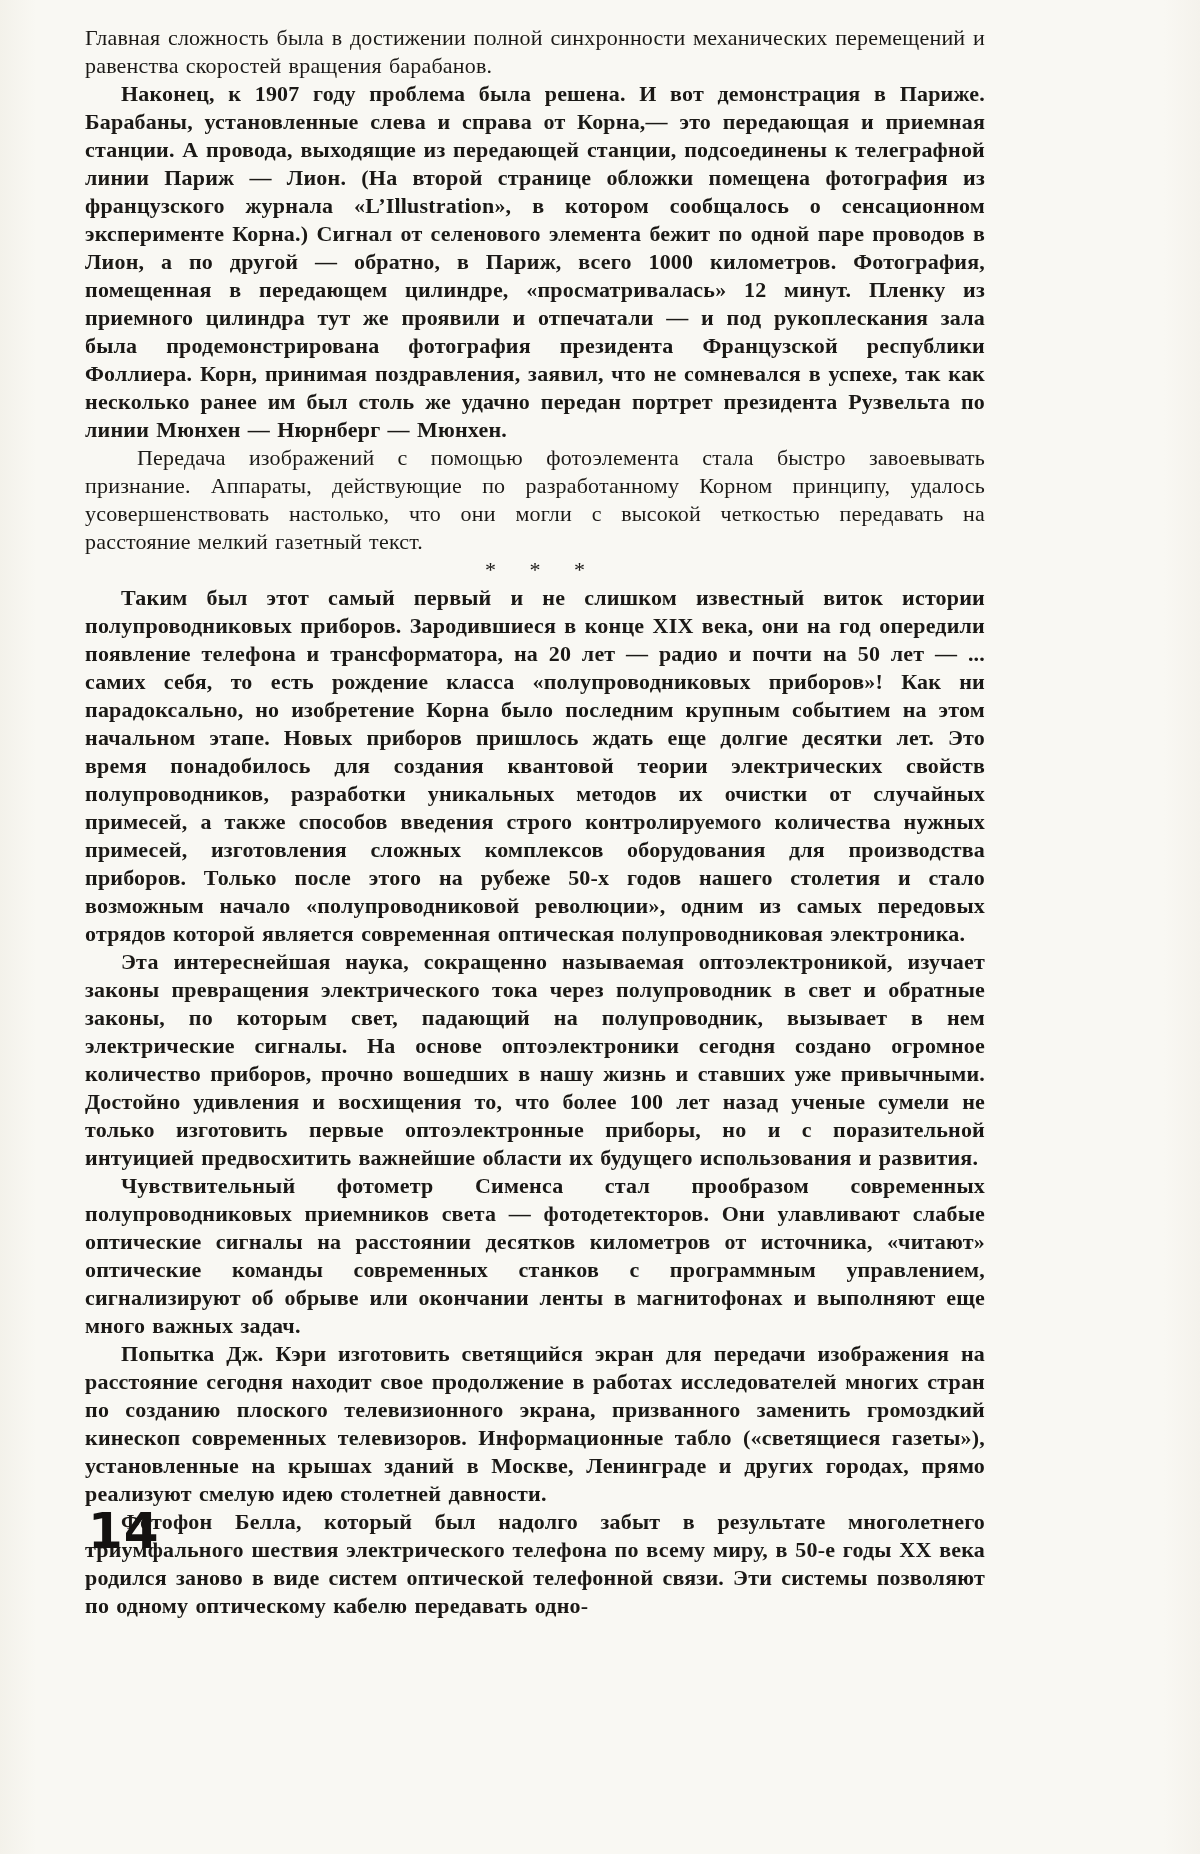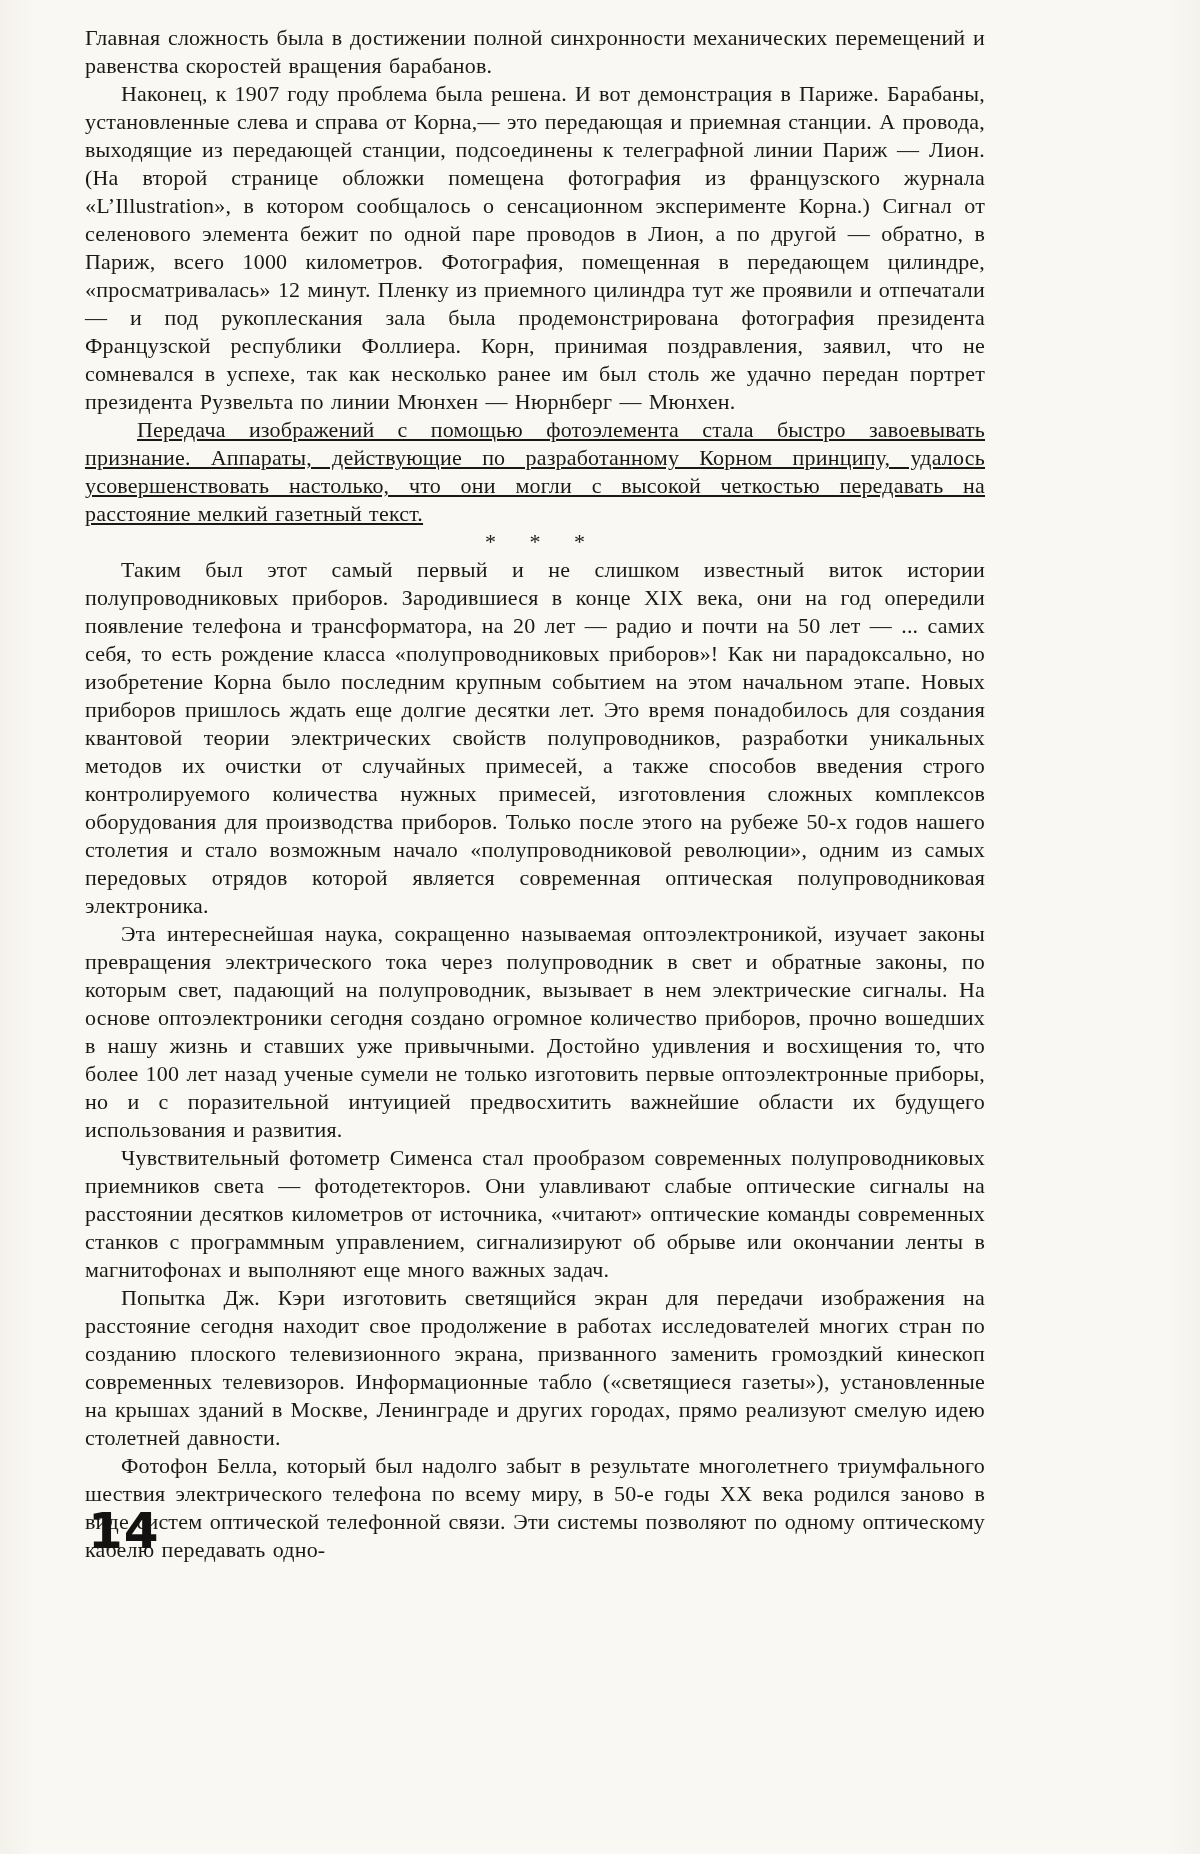--- a/index.html
+++ b/index.html
@@ -29,24 +29,24 @@
   p.para {
     margin: 0;
     font-size: 22px;
     line-height: 28px;
     text-align: justify;
     word-spacing: 1.5px;
     letter-spacing: 0.2px;
   }
   p.indent {
     text-indent: 36px;
+    font-weight: bold;
   }
   p.indent-lg {
     text-indent: 52px;
-    text-decoration: underline;
   }
   .separator {
     font-size: 22px;
     line-height: 28px;
     text-align: center;
     letter-spacing: 14px;
     padding-left: 14px; 
     color: #1b1916;
   }
   .page-number {

